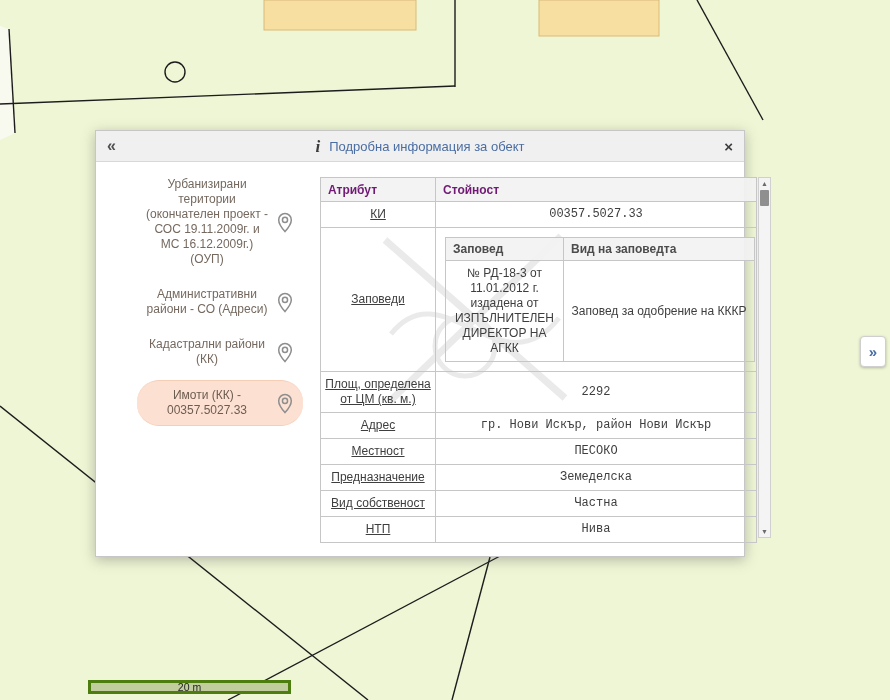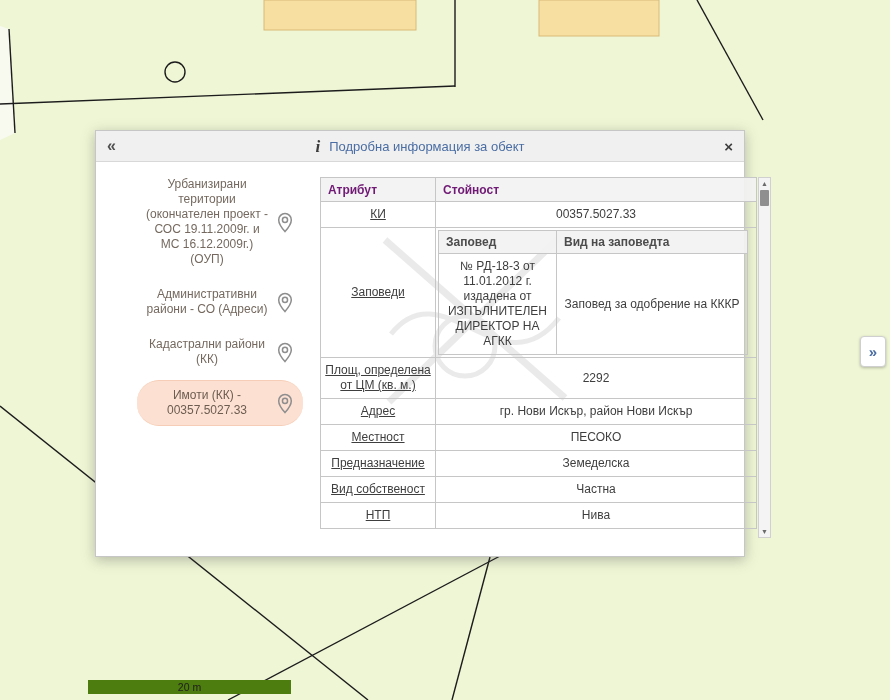--- a/index.html
+++ b/index.html
@@ -7,21 +7,21 @@
     width:890px;height:700px;overflow:hidden;background:#ffffff;
     font-family:"Liberation Sans","DejaVu Sans",sans-serif;
     -webkit-font-smoothing:antialiased;
   }
   .stage{position:relative;width:890px;height:700px;}
   .map-svg{position:absolute;left:0;top:0;}
 
   
   .scalebar{
     position:absolute;left:88px;top:680px;width:203px;height:14px;
-    background:#c2cd9d;border:7px solid #4d7c0f;box-sizing:border-box;
+    background:#c2cd9d;border:3px solid #4d7c0f;box-sizing:border-box;
     display:flex;align-items:center;justify-content:center;
     font-size:10.5px;color:#1e1e1e;
   }
 
   
   .expand-btn{
     position:absolute;left:860px;top:336px;width:26px;height:31px;
     background:#ffffff;border:1px solid #cfcfcf;border-radius:4px;
     box-shadow:0 1px 3px rgba(0,0,0,.25);
     color:#4a6da3;font-weight:bold;font-size:15px;
@@ -65,26 +65,26 @@
   table.attr-table{
     position:relative;z-index:1;border-collapse:collapse;table-layout:fixed;
     width:437px;font-size:12px;color:#3e3e3e;background:transparent;
   }
   .attr-table th,.attr-table td{border:1px solid #c6c6c6;}
   .attr-table th{
     background:rgba(242,242,242,.93);text-align:left;font-weight:bold;
     font-size:12px;color:#701a75;padding:4px 7px;height:15px;
   }
   .attr-table td.attr{text-align:center;padding:5px 4px;line-height:15px;text-decoration:underline;}
-  .attr-table td.val{text-align:center;padding:5px 6px;line-height:15px;}
+  .attr-table td.val{text-align:center;padding:5px 6px;line-height:15px;font-family:Liberation Mono, monospace;}
   .attr-table td.nest-cell{padding:0;vertical-align:middle;}
 
   table.nested{
     border-collapse:collapse;table-layout:fixed;width:calc(100% - 10px);
-    margin:2px;font-size:12px;color:#3e3e3e;background:transparent;
+    margin:9px;font-size:12px;color:#3e3e3e;background:transparent;
   }
   .nested th,.nested td{border:1px solid #c6c6c6;}
   .nested th{
     background:rgba(242,242,242,.93);text-align:left;font-weight:bold;
     font-size:12px;color:#4c4c4c;padding:4px 7px;height:14px;
   }
   .nested td{text-align:center;padding:5px 4px;line-height:15px;}
 
   
   .vscroll{

